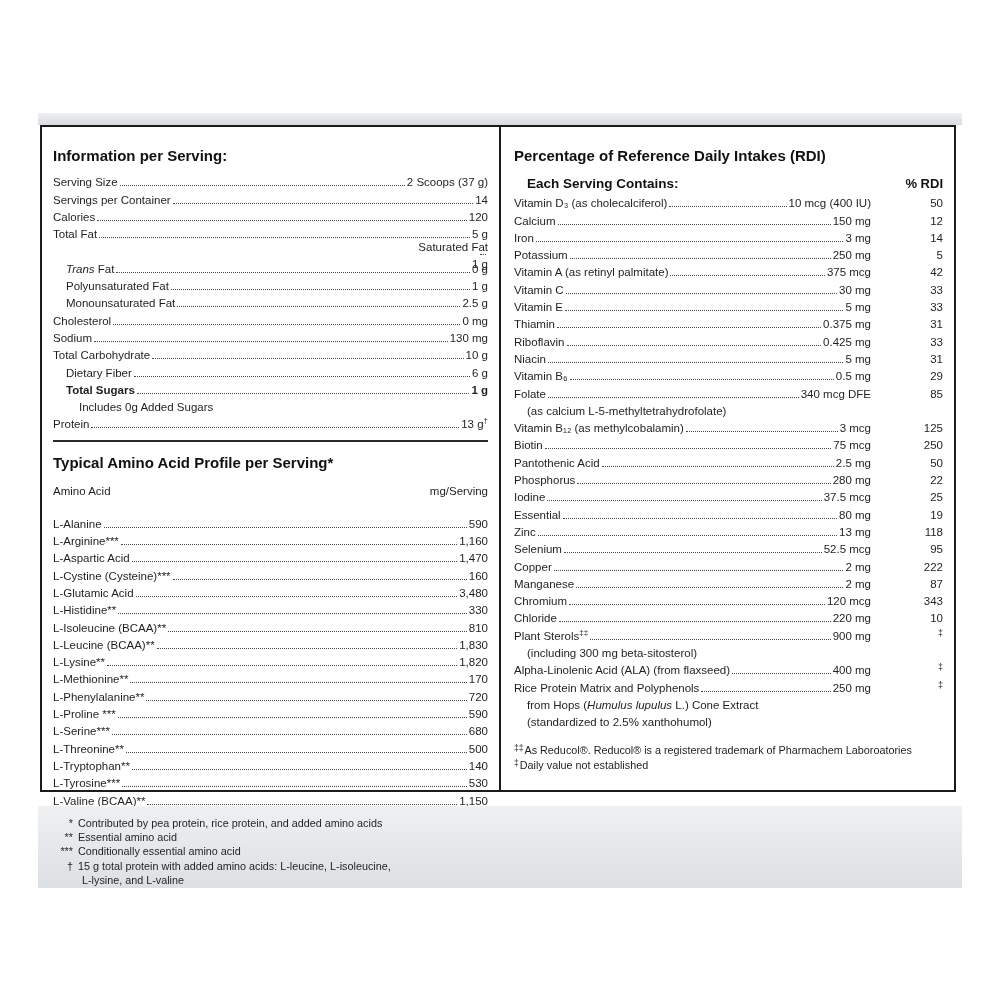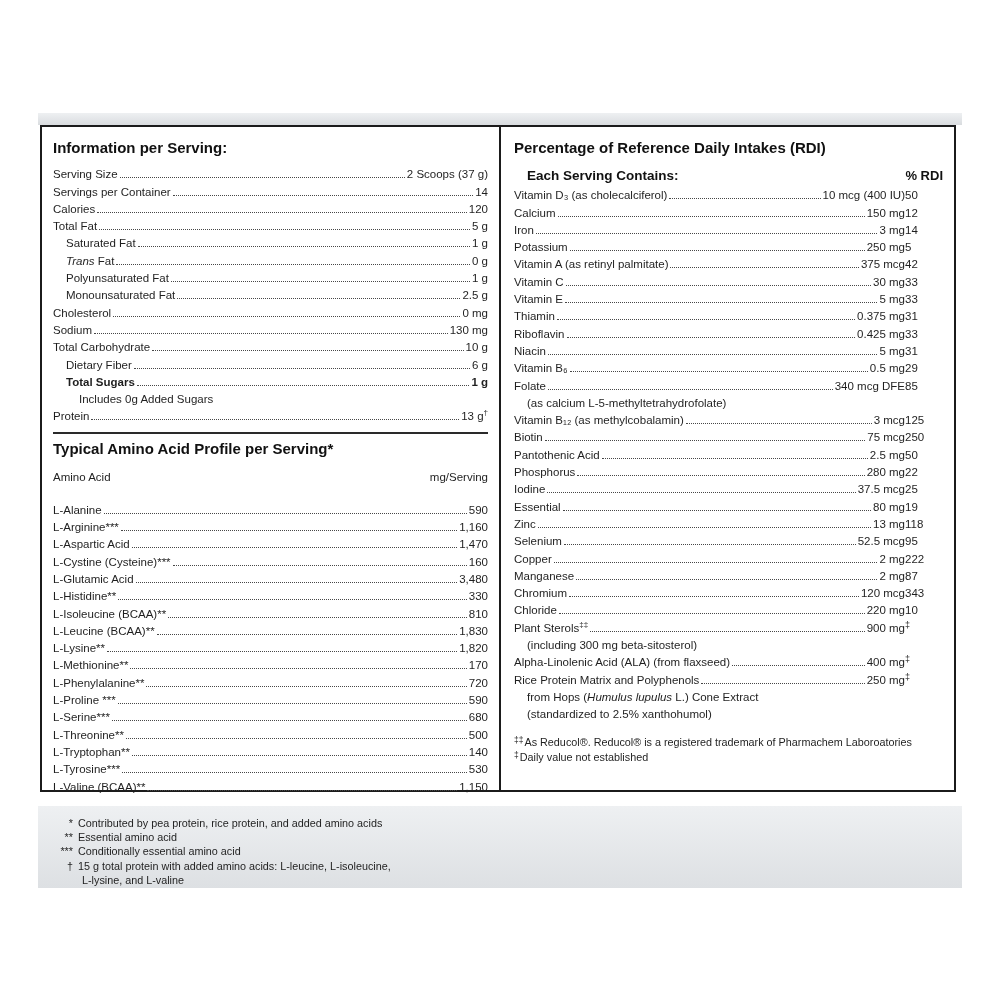--- a/index.html
+++ b/index.html
@@ -13,26 +13,26 @@
     background:linear-gradient(#eef0f2,#d9dcdf);
   }
   .label-box{
     position:absolute;left:40px;top:125px;width:916px;height:667px;
     border:2px solid #1b1b1b;background:#fff;box-sizing:border-box;
     display:flex;
   }
   .col-left{width:457px;box-sizing:border-box;padding:8px 11px 0 11px;}
   .vdivider{width:2px;background:#1b1b1b;}
   .col-right{flex:1;box-sizing:border-box;padding:8px 11px 0 13px;display:flex;flex-direction:column;}
-  .panel-title{font-size:15px;font-weight:bold;color:#111;margin:4px 0 8px 0;white-space:nowrap;}
+  .panel-title{font-size:15px;font-weight:bold;color:#111;margin:12px 0 8px 0;white-space:nowrap;}
   .row{display:flex;align-items:flex-end;height:17.3px;font-size:11.5px;line-height:13px;}
   .row .lbl{white-space:nowrap;}
   .row .dots{flex:1 1 auto;min-width:6px;border-bottom:1.5px dotted #474747;margin:0 2px 3px 2px;}
   .row .val{white-space:nowrap;}
-  .row .rdi{width:38px;white-space:nowrap;}
+  .row .rdi{width:38px;text-align:right;white-space:nowrap;margin-left:34px;}
   .rdi-dag{font-size:9px;padding-bottom:3px;}
   .sup{font-size:8px;vertical-align:super;line-height:0;}
   .it{font-style:italic;}
   .section-rule{border:none;border-top:2px solid #2a2a2a;margin:9px 0 6px 0;}
   .colhdr{display:flex;justify-content:space-between;align-items:flex-end;height:18px;font-size:11.5px;margin-bottom:16px;}
   .subhdr{display:flex;justify-content:space-between;align-items:flex-end;height:19px;margin-bottom:2px;}
   .subhdr .sh-title{font-size:13.5px;font-weight:bold;color:#111;padding-left:13px;}
   .subhdr .sh-rdi{font-size:13px;font-weight:bold;color:#111;}
   .rfn-wrap{margin-top:14px;}
   .rfn{display:flex;font-size:10.8px;line-height:14.5px;}
@@ -68,21 +68,21 @@
         <div class="row">
           <span class="lbl">Calories</span>
           <span class="dots"></span>
           <span class="val">120</span>
         </div>
         <div class="row">
           <span class="lbl">Total Fat</span>
           <span class="dots"></span>
           <span class="val">5 g</span>
         </div>
-        <div class="row" style="padding-left: 13px;">
+        <div class="row" style="padding-left: 13px; flex-direction: column;">
           <span class="lbl">Saturated Fat</span>
           <span class="dots"></span>
           <span class="val">1 g</span>
         </div>
         <div class="row" style="padding-left: 13px;">
           <span class="lbl"><span class="it">Trans</span><span> Fat</span></span>
           <span class="dots"></span>
           <span class="val">0 g</span>
         </div>
         <div class="row" style="padding-left: 13px;">

